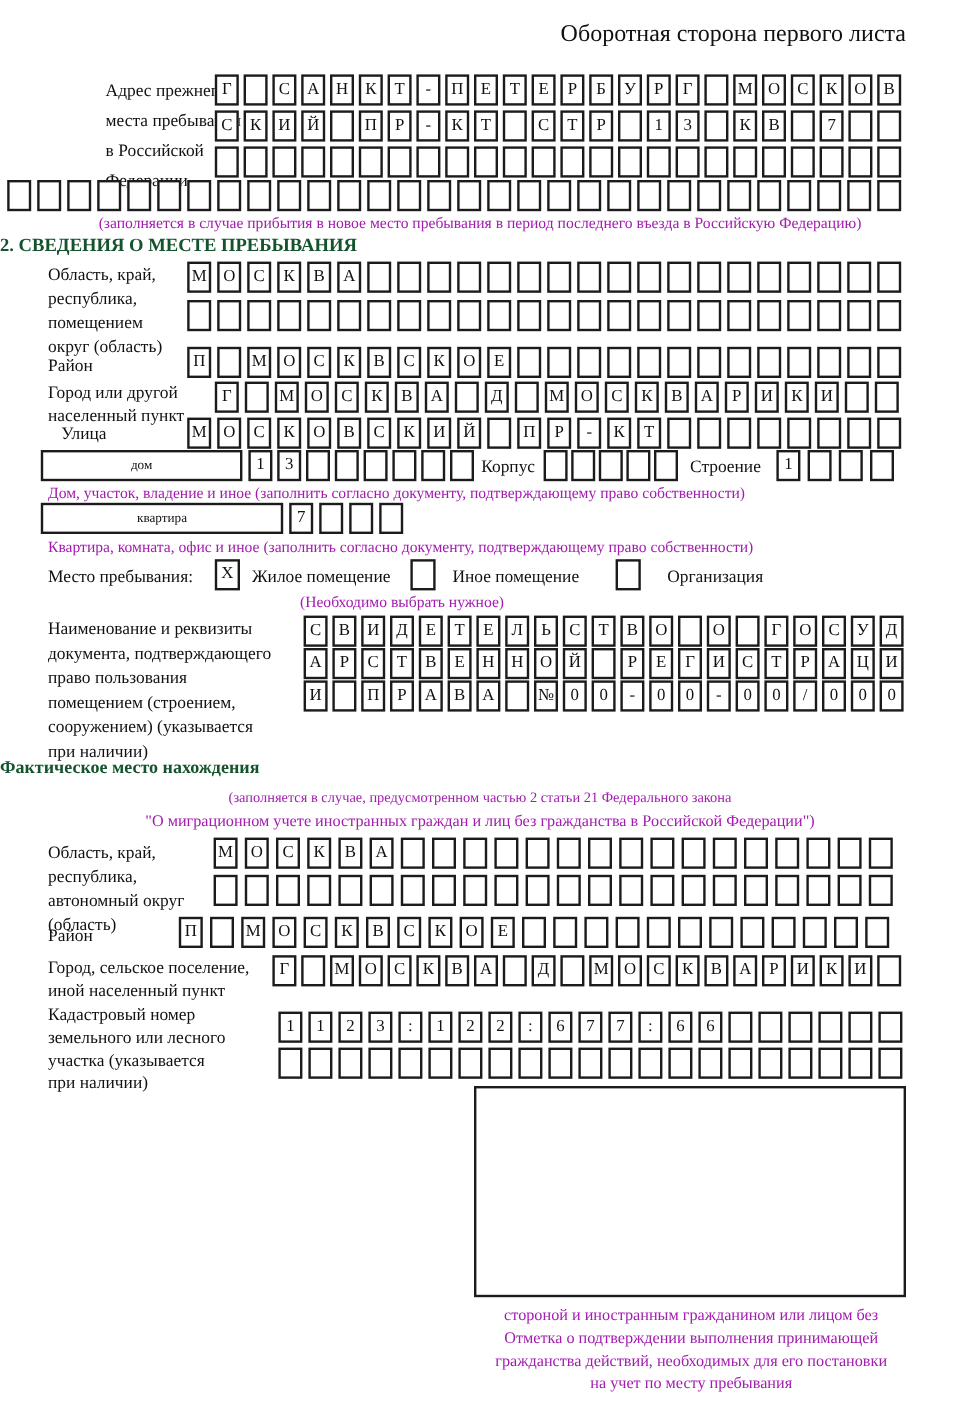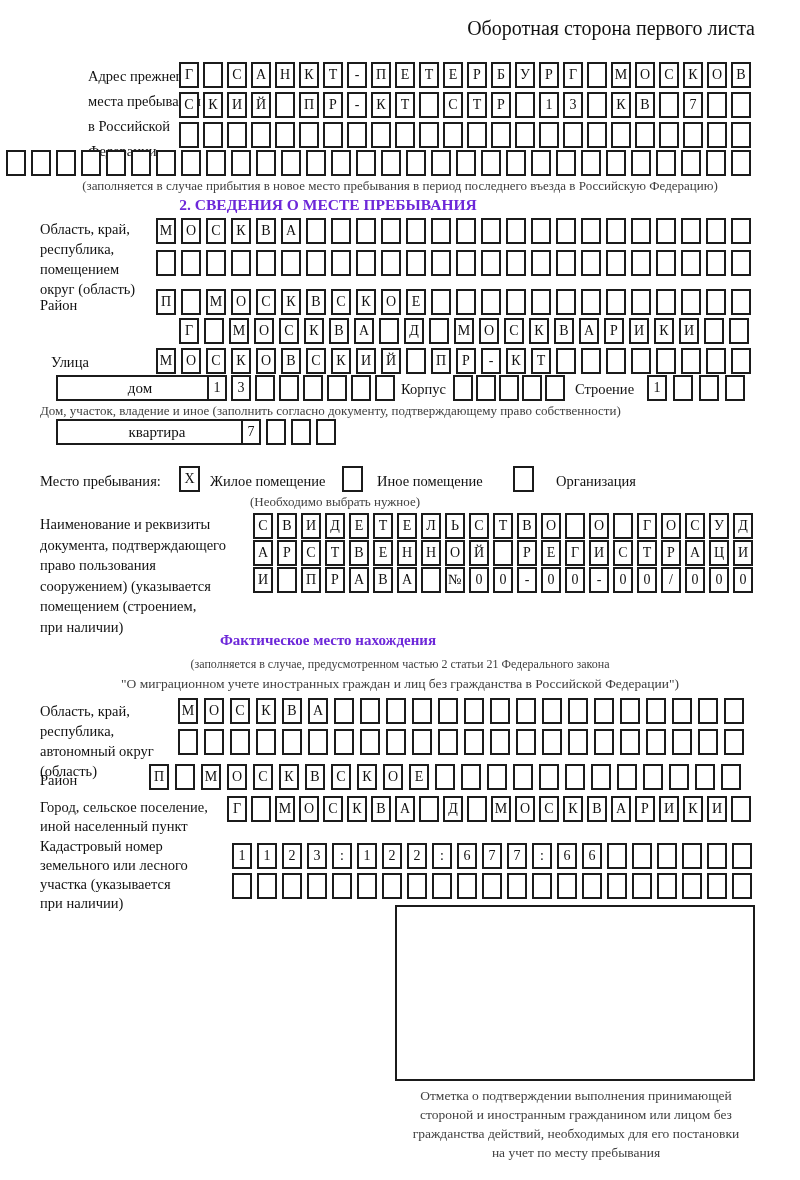--- a/index.html
+++ b/index.html
@@ -2,31 +2,31 @@
 <html><head>
 <meta charset="utf-8">
 <style>
   html,body{margin:0;padding:0;background:#ffffff;}
   #page{
     position:relative;width:800px;height:1180px;background:#ffffff;
     font-family:"Liberation Serif","DejaVu Serif",serif;color:#111;overflow:hidden;
   }
   .abs{position:absolute;}
   .lbl{position:absolute;font-size:14.5px;line-height:20px;color:#111;}
-  .cap{position:absolute;font-size:13px;color:#404040;}
-  .title{position:absolute;left:0;width:656px;text-align:center;font-weight:bold;font-size:15.5px;color:#6d28d9;}
+  .cap{position:absolute;font-size:13px;color:#a21caf;}
+  .title{position:absolute;left:0;width:656px;text-align:left;font-weight:bold;font-size:15.5px;color:#14532d;}
   .cellrow{position:absolute;display:flex;}
   .cell{
     width:20px;height:26px;box-sizing:border-box;border:2px solid #1b1b1b;
     display:flex;align-items:center;justify-content:center;
     font-size:14px;line-height:1;background:#fff;flex:0 0 auto;
   }
   .widebox{
     position:absolute;box-sizing:border-box;border:2px solid #1b1b1b;height:26px;
-    display:flex;align-items:center;justify-content:center;font-size:15px;background:#fff;margin-left:22px;
+    display:flex;align-items:center;justify-content:center;font-size:11px;background:#fff;
   }
   .checkbox{
     position:absolute;width:21px;height:26px;box-sizing:border-box;border:2px solid #1b1b1b;
     display:flex;align-items:center;justify-content:center;font-size:14px;background:#fff;
   }
   .stamp-box{position:absolute;border:2px solid #1b1b1b;background:#fff;box-sizing:border-box;}
   .center-note{text-align:center;}
 </style>
 </head>
 <body>
@@ -235,20 +235,24 @@
       <span class="cell"></span>
       <span class="cell"></span>
       <span class="cell"></span>
       <span class="cell"></span>
       <span class="cell"></span>
       <span class="cell"></span>
       <span class="cell"></span>
       <span class="cell"></span>
     </div>
 
+  <div class="lbl" style="top:319px;left:40px;line-height:19px;">
+    <div>Город или другой</div>
+    <div>населенный пункт</div>
+  </div>
   <div class="cellrow" style="top:318px;left:179px;gap:5px;">
       <span class="cell">Г</span>
       <span class="cell"></span>
       <span class="cell">М</span>
       <span class="cell">О</span>
       <span class="cell">С</span>
       <span class="cell">К</span>
       <span class="cell">В</span>
       <span class="cell">А</span>
       <span class="cell"></span>
@@ -324,36 +328,37 @@
     </div>
   <div class="cap" style="top:403px;left:40px;">Дом, участок, владение и иное (заполнить согласно документу, подтверждающему право собственности)</div>
 
   <div class="widebox" style="top:419px;left:34px;width:202px;">квартира</div>
   <div class="cellrow" style="top:419px;left:241px;gap:5px;">
       <span class="cell">7</span>
       <span class="cell"></span>
       <span class="cell"></span>
       <span class="cell"></span>
     </div>
+  <div class="cap" style="top:448px;left:40px;">Квартира, комната, офис и иное (заполнить согласно документу, подтверждающему право собственности)</div>
 
   <div class="lbl" style="top:471px;left:40px;">Место пребывания:</div>
   <div class="checkbox" style="top:466px;left:179px;">X</div>
   <div class="lbl" style="top:471px;left:210px;">Жилое помещение</div>
   <div class="checkbox" style="top:466px;left:342px;"></div>
   <div class="lbl" style="top:471px;left:377px;">Иное помещение</div>
   <div class="checkbox" style="top:466px;left:513px;"></div>
   <div class="lbl" style="top:471px;left:556px;">Организация</div>
   <div class="cap center-note" style="top:494px;left:185px;width:300px;">(Необходимо выбрать нужное)</div>
 
   <div class="lbl" style="top:514px;left:40px;line-height:20.5px;">
     <div>Наименование и реквизиты</div>
     <div>документа, подтверждающего</div>
     <div>право пользования</div>
+    <div>помещением (строением,</div>
     <div>сооружением) (указывается</div>
-    <div>помещением (строением,</div>
     <div>при наличии)</div>
   </div>
   <div class="cellrow" style="top:513px;left:253px;gap:4px;">
       <span class="cell">С</span>
       <span class="cell">В</span>
       <span class="cell">И</span>
       <span class="cell">Д</span>
       <span class="cell">Е</span>
       <span class="cell">Т</span>
       <span class="cell">Е</span>
@@ -582,19 +587,19 @@
       <span class="cell"></span>
       <span class="cell"></span>
       <span class="cell"></span>
       <span class="cell"></span>
       <span class="cell"></span>
       <span class="cell"></span>
     </div>
 
   <div class="stamp-box" style="top:905px;left:395px;width:360px;height:176px;"></div>
   <div class="cap center-note" style="top:1086px;left:380px;width:392px;font-size:13.5px;line-height:19px;">
+    <div>стороной и иностранным гражданином или лицом без</div>
     <div>Отметка о подтверждении выполнения принимающей</div>
-    <div>стороной и иностранным гражданином или лицом без</div>
     <div>гражданства действий, необходимых для его постановки</div>
     <div>на учет по месту пребывания</div>
   </div>
 
 </div>
 
 </body></html>

